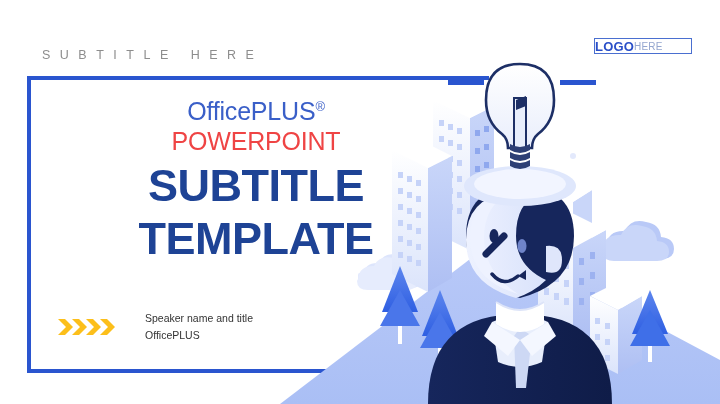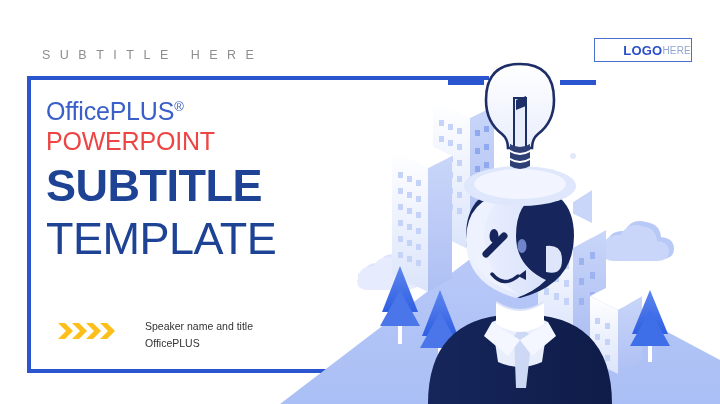--- a/index.html
+++ b/index.html
@@ -9,51 +9,51 @@
 
   
   #subtitle{
     position:absolute;left:42px;top:48px;
     font-size:12.5px;letter-spacing:9.5px;color:#8d8d8d;
     font-weight:400;white-space:nowrap;
   }
 
   
   #logo-box{
-    position:absolute;left:594px;top:38px;width:98px;height:24px;
+    position:absolute;left:594px;top:38px;width:98px;height:16px;
     border:1.4px solid #4a6fd0;background:#ffffff;
-    display:flex;align-items:center;justify-content:flex-end;
+    display:flex;align-items:center;justify-content:flex-start;
     box-sizing:border-box;
   }
   #logo-box .lg-main{font-size:13px;font-weight:bold;color:#2a4fc8;letter-spacing:.2px;}
   #logo-box .lg-sub{font-size:10px;font-weight:400;color:#94a6cf;letter-spacing:.2px;}
 
   
   #frame{
     position:absolute;left:27px;top:76px;width:462px;height:297px;
     box-sizing:border-box;
   }
   #frame .edge{position:absolute;background:#2a55cf;}
   #frame .edge-top{left:0;top:0;width:462px;height:4px;}
   #frame .edge-left{left:0;top:0;width:4px;height:297px;}
   #frame .edge-bottom{left:0;bottom:0;width:320px;height:4px;}
 
   
-  #title-stack{position:absolute;left:46px;top:92px;width:420px;}
+  #title-stack{position:absolute;left:46px;top:92px;width:420px;text-align:center;}
   .t-line1{font-size:25px;line-height:30px;color:#3a5fc8;font-weight:400;letter-spacing:-.2px;}
   .t-line1 sup{font-size:13px;vertical-align:super;}
   .t-line2{font-size:25px;line-height:31px;color:#ef4444;font-weight:400;letter-spacing:-.2px;}
   .t-line3{font-size:45px;line-height:53px;color:#1e4395;font-weight:bold;letter-spacing:-.5px;margin-top:2px;}
-  .t-line4{font-size:45px;line-height:53px;color:#1e4395;font-weight:normal;letter-spacing:-.5px;}
+  .t-line4{font-size:45px;line-height:53px;color:#1e4395;font-weight:bold;letter-spacing:-.5px;}
 
   
   #speaker{position:absolute;left:58px;top:310px;display:flex;align-items:center;}
   #chevrons{display:flex;align-items:center;}
   #chevrons svg{display:block;}
-  #speaker-text{margin-left:25px;margin-top:8px;}
+  #speaker-text{margin-left:25px;}
   #speaker-text div{font-size:10.5px;line-height:17px;color:#333333;white-space:nowrap;}
 
   
   #art{position:absolute;left:270px;top:40px;width:450px;height:364px;}
   #art svg{display:block;}
 </style>
 </head>
 <body>
 
 <div id="slide">

